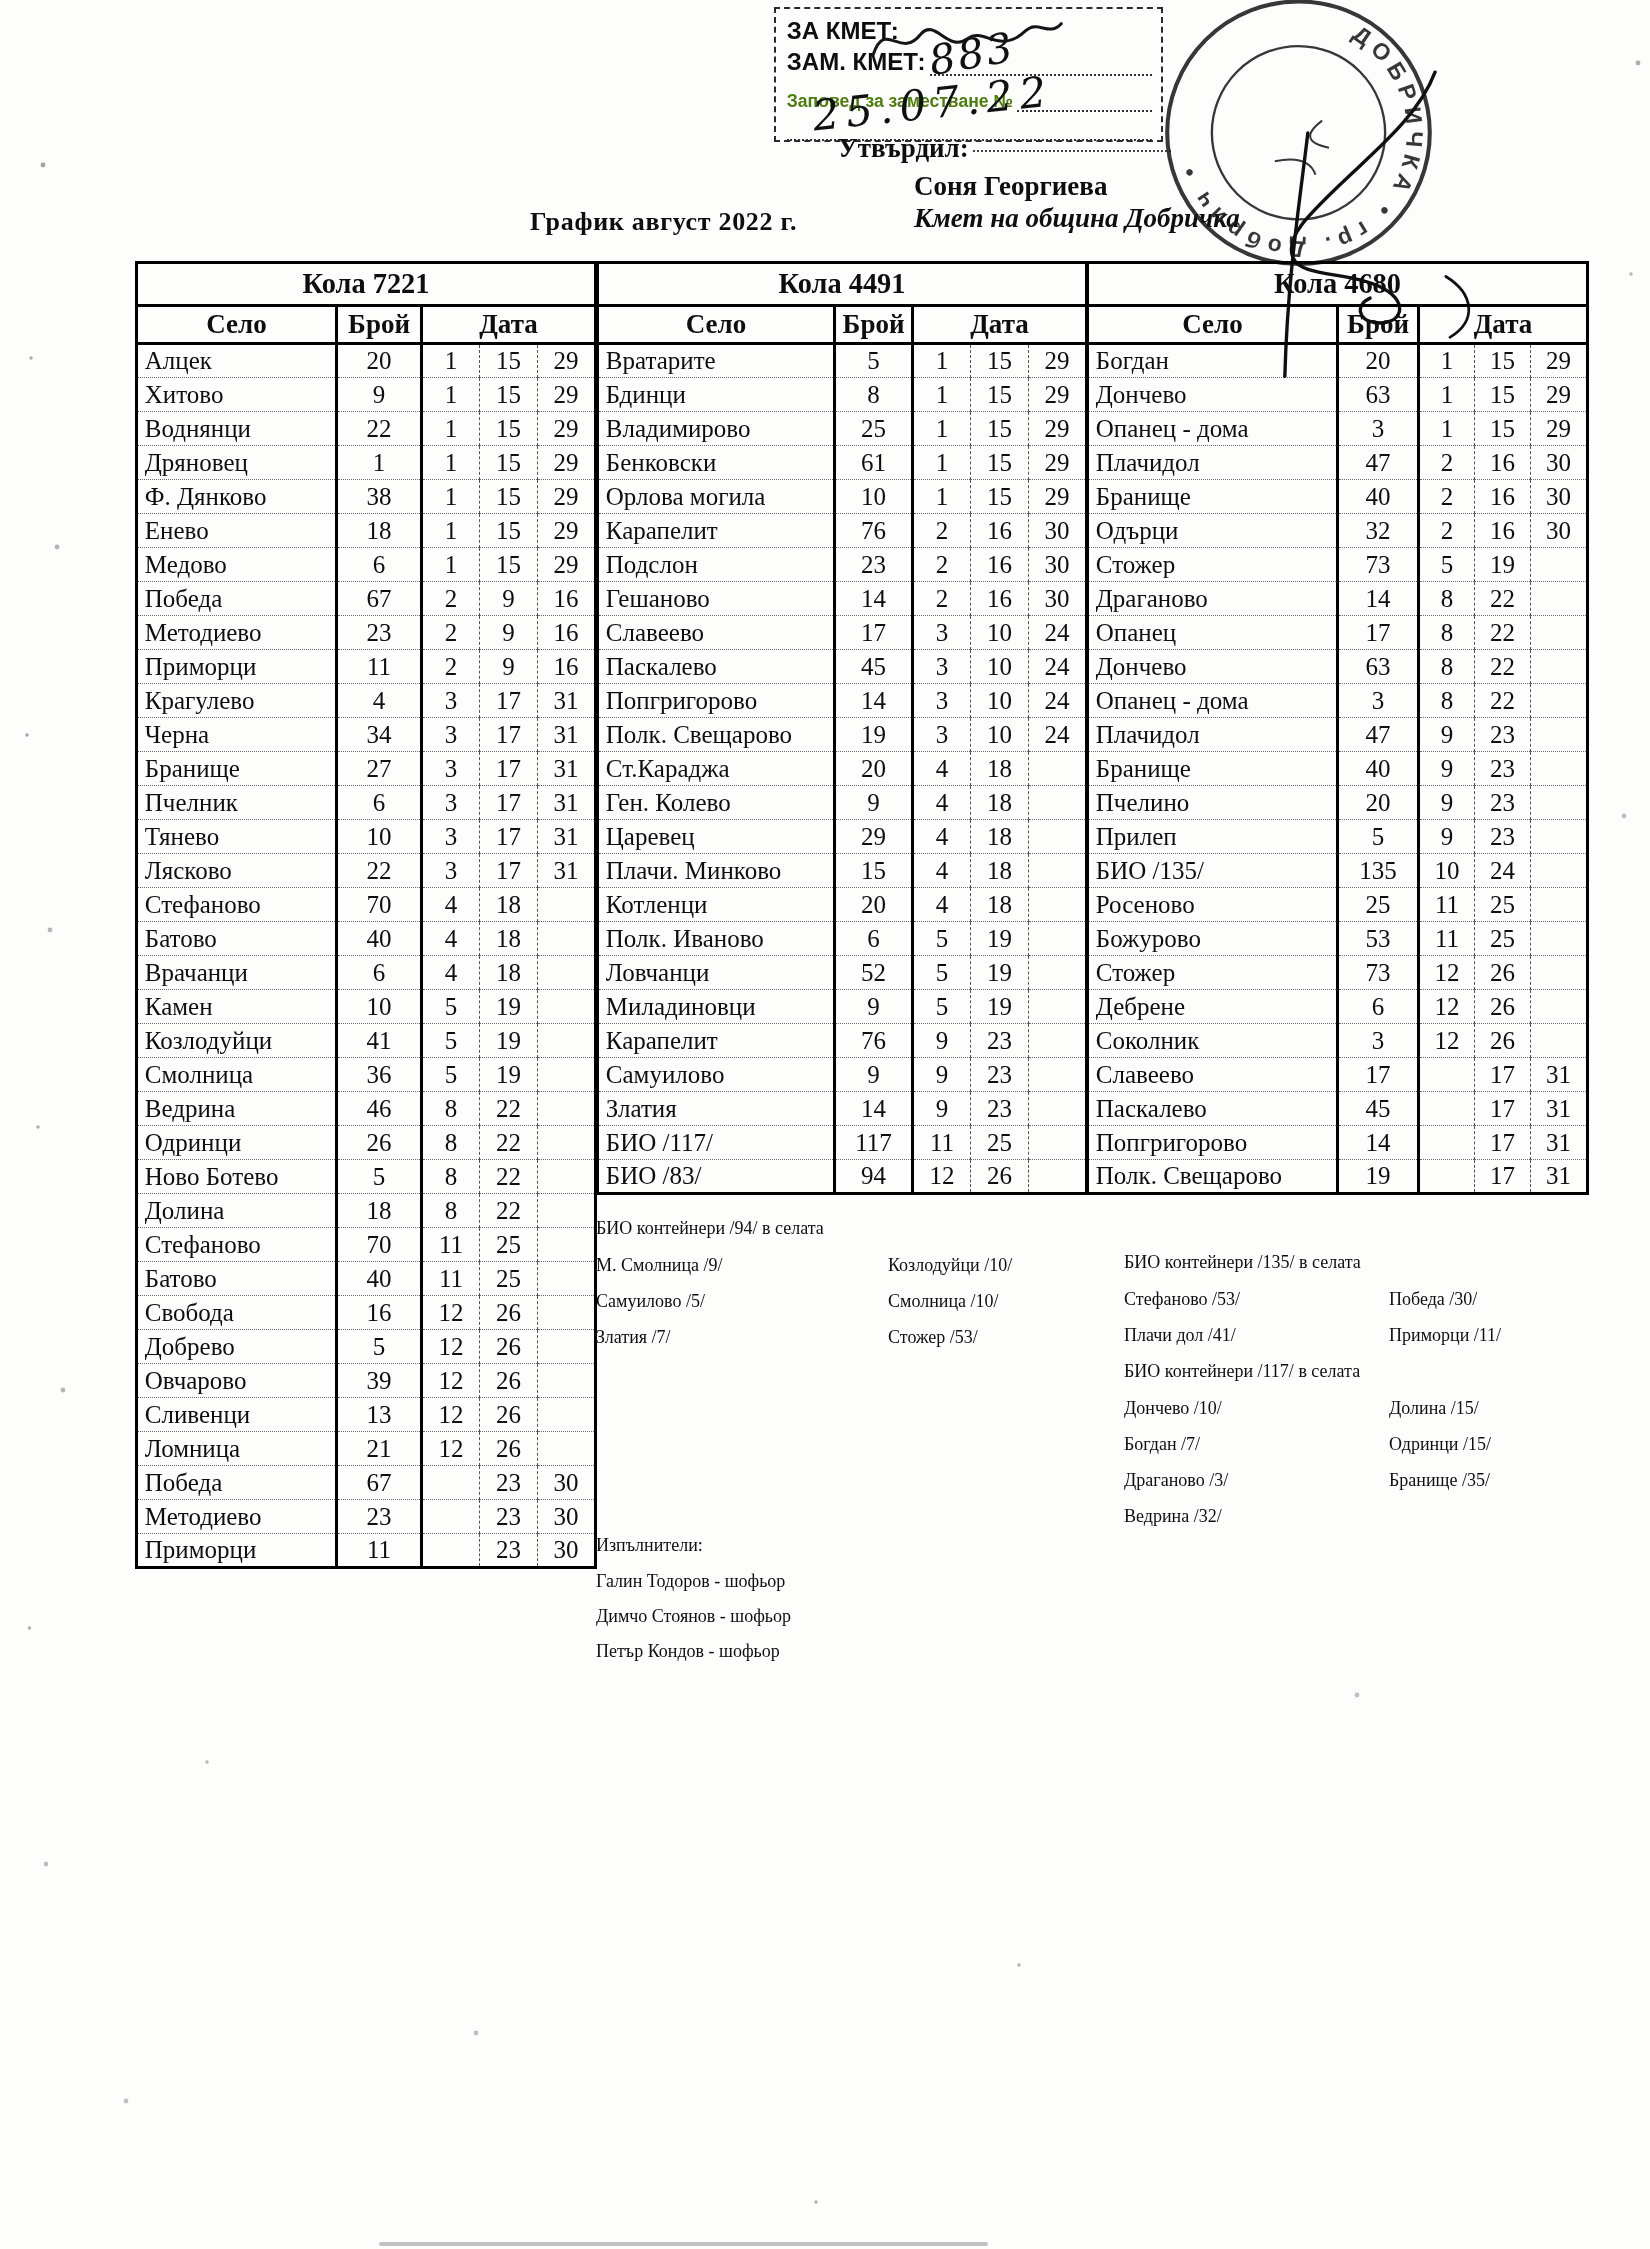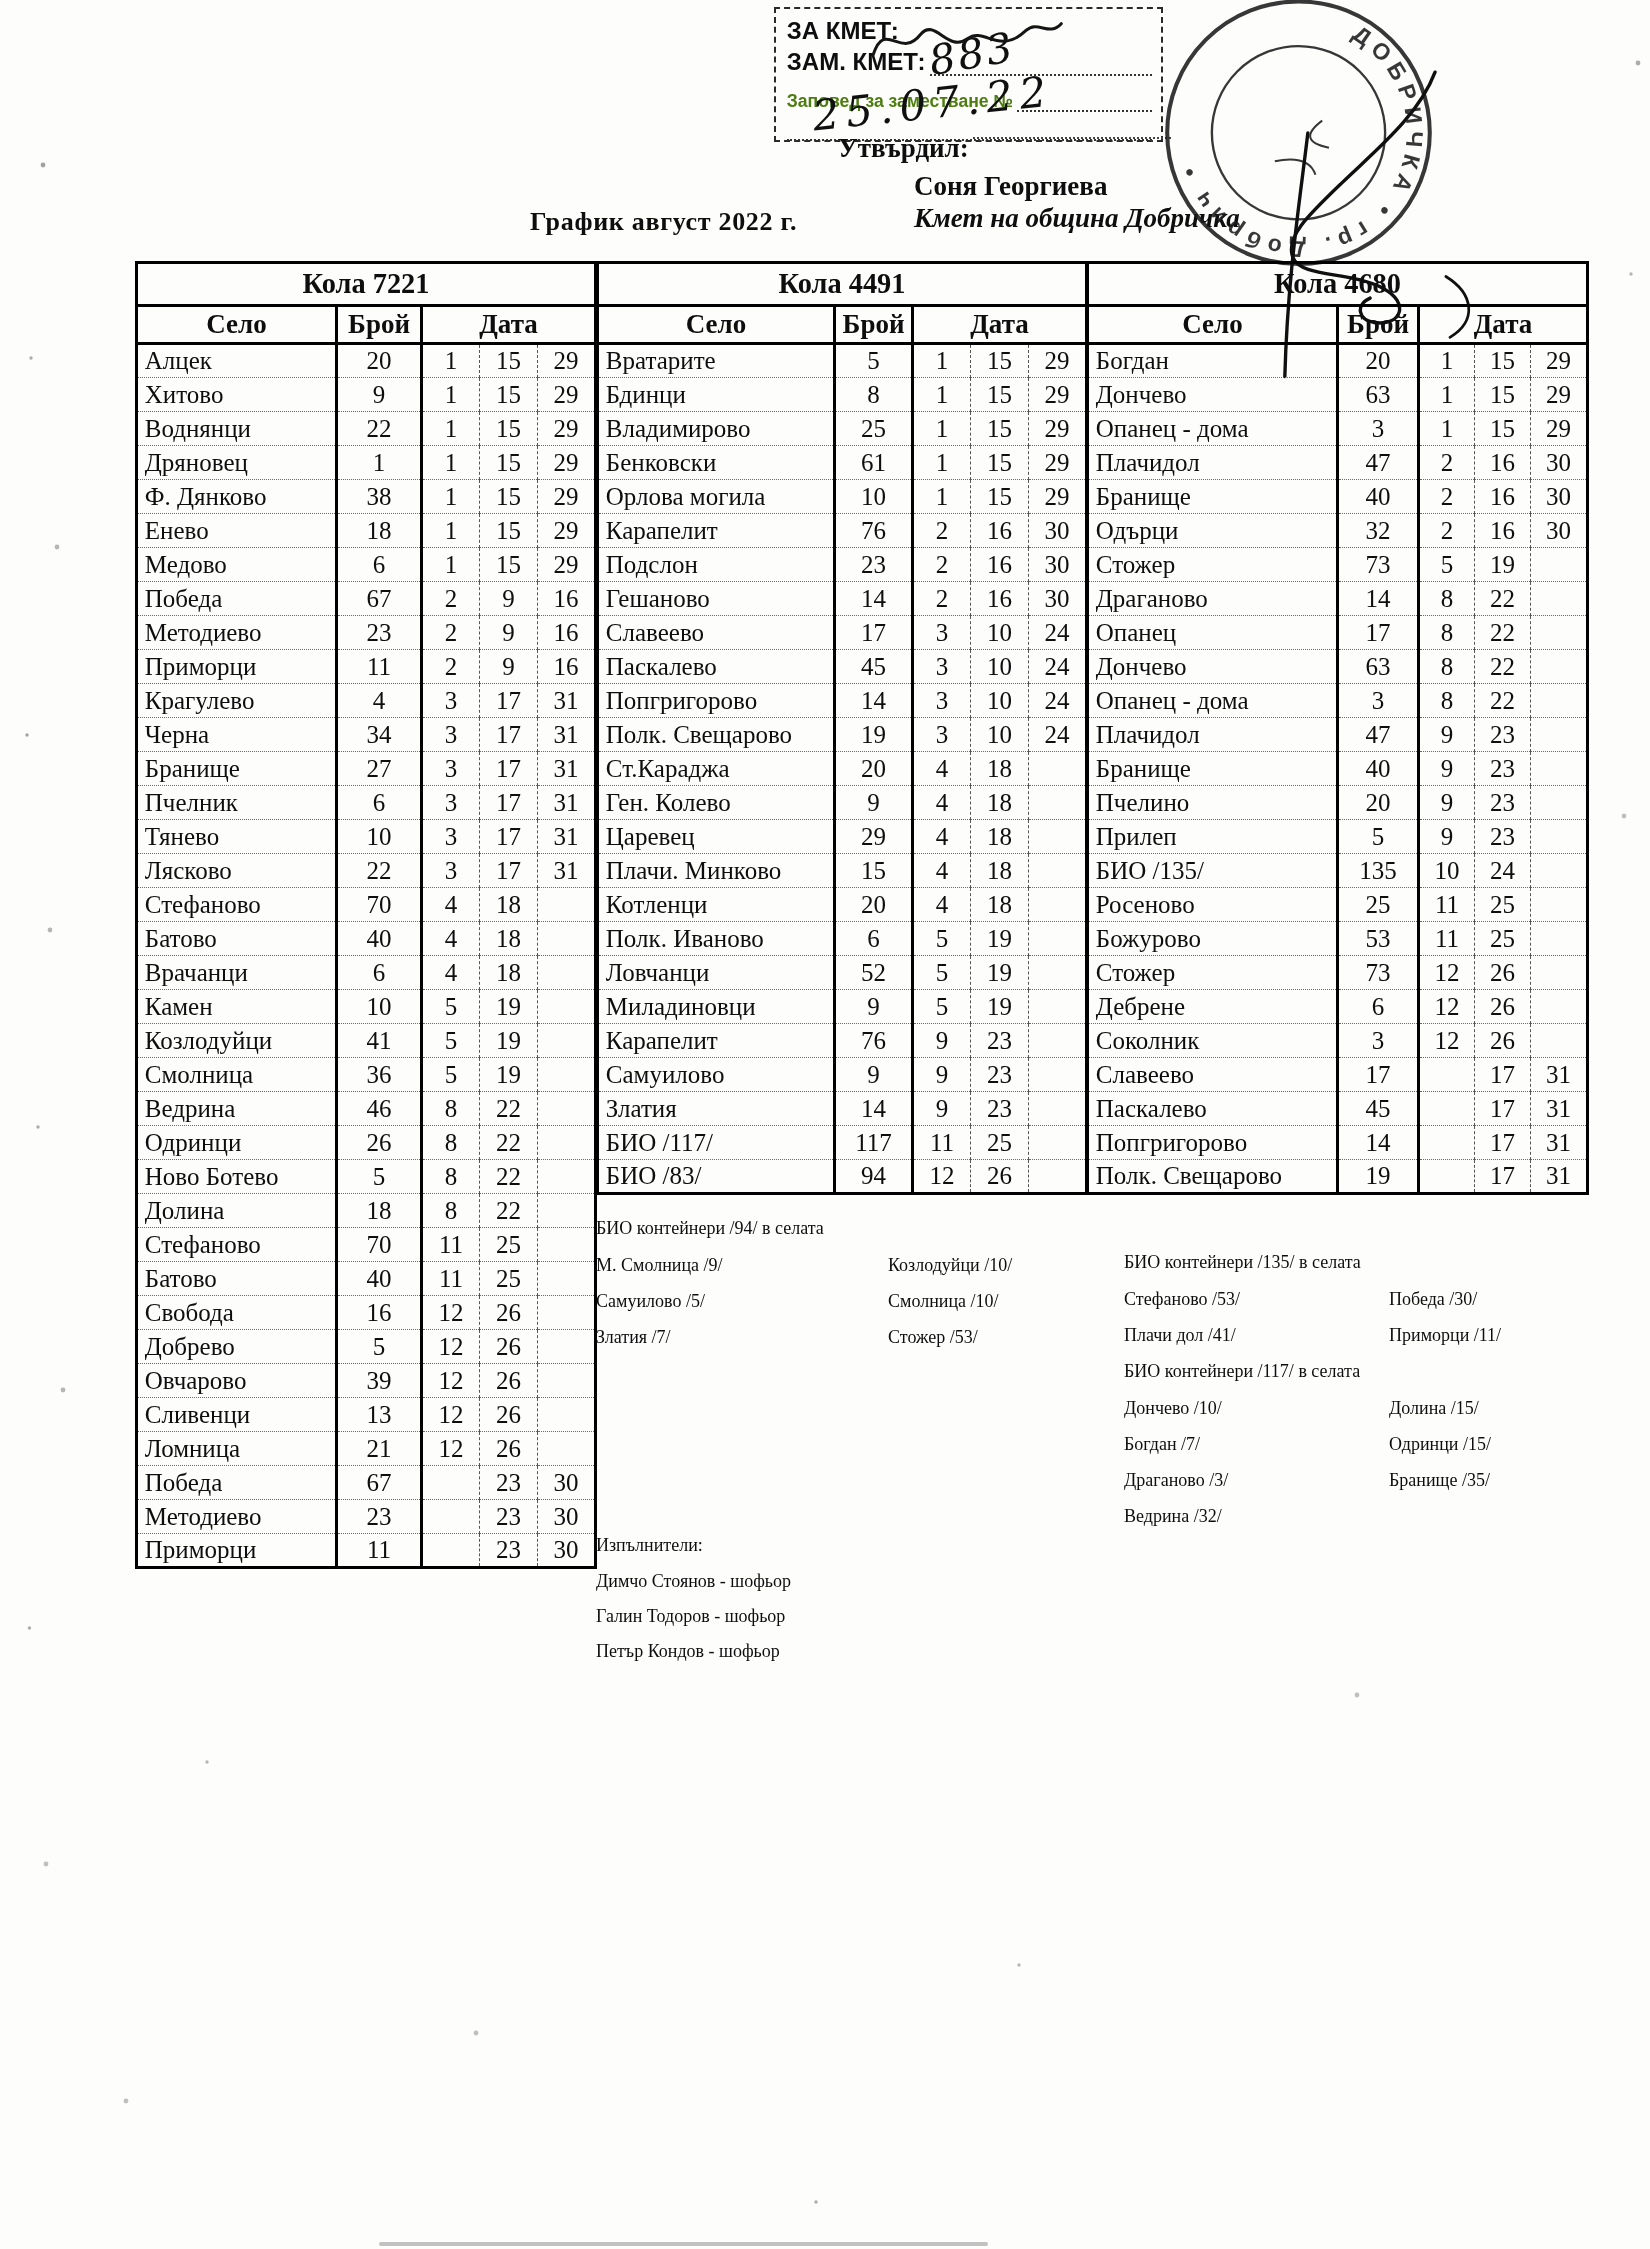--- a/index.html
+++ b/index.html
@@ -32,21 +32,21 @@
   .hand{
     position:absolute;
     font-family:"DejaVu Serif", serif;font-style:italic;
     color:#101010;
   }
   .hw-number{left:929px;top:30px;font-size:41px;transform:rotate(-10deg);letter-spacing:2.7px;}
   .hw-date{left:812px;top:79px;font-size:42px;transform:rotate(-6deg);letter-spacing:6.8px;}
   .sig-small{position:absolute;left:865px;top:9.5px;}
   .utv{
     position:absolute;left:838px;top:133px;width:333px;
-    display:flex;align-items:flex-start;
+    display:flex;align-items:center;
     font-size:27px;font-weight:bold;
   }
   .utv .leader{border-bottom:2.7px dotted #444;}
   .approver-name{position:absolute;left:914px;top:171px;font-size:27px;font-weight:bold;}
   .approver-title{position:absolute;left:914px;top:203px;font-size:27px;font-weight:bold;font-style:italic;}
   .round-stamp{position:absolute;left:1153px;top:-8.1px;opacity:.88;}
   .sig-big{position:absolute;left:1205px;top:53px;}
   
   .sched{
     position:absolute;top:261px;
@@ -878,24 +878,24 @@
           <span>Ведрина /32/</span>
           <span></span>
         </div>
       </div>
   </div>
 
   <div class="notes" id="executors">
     <div class="n-title">Изпълнители:</div>
     <div>
         <div class="note-row">
+          <span>Галин Тодоров - шофьор</span>
+        </div>
+        <div class="note-row">
           <span>Димчо Стоянов - шофьор</span>
-        </div>
-        <div class="note-row">
-          <span>Галин Тодоров - шофьор</span>
         </div>
         <div class="note-row">
           <span>Петър Кондов - шофьор</span>
         </div>
       </div>
   </div>
 
   <div class="speckles"></div>
   <div class="bottom-smudge"></div>
 

